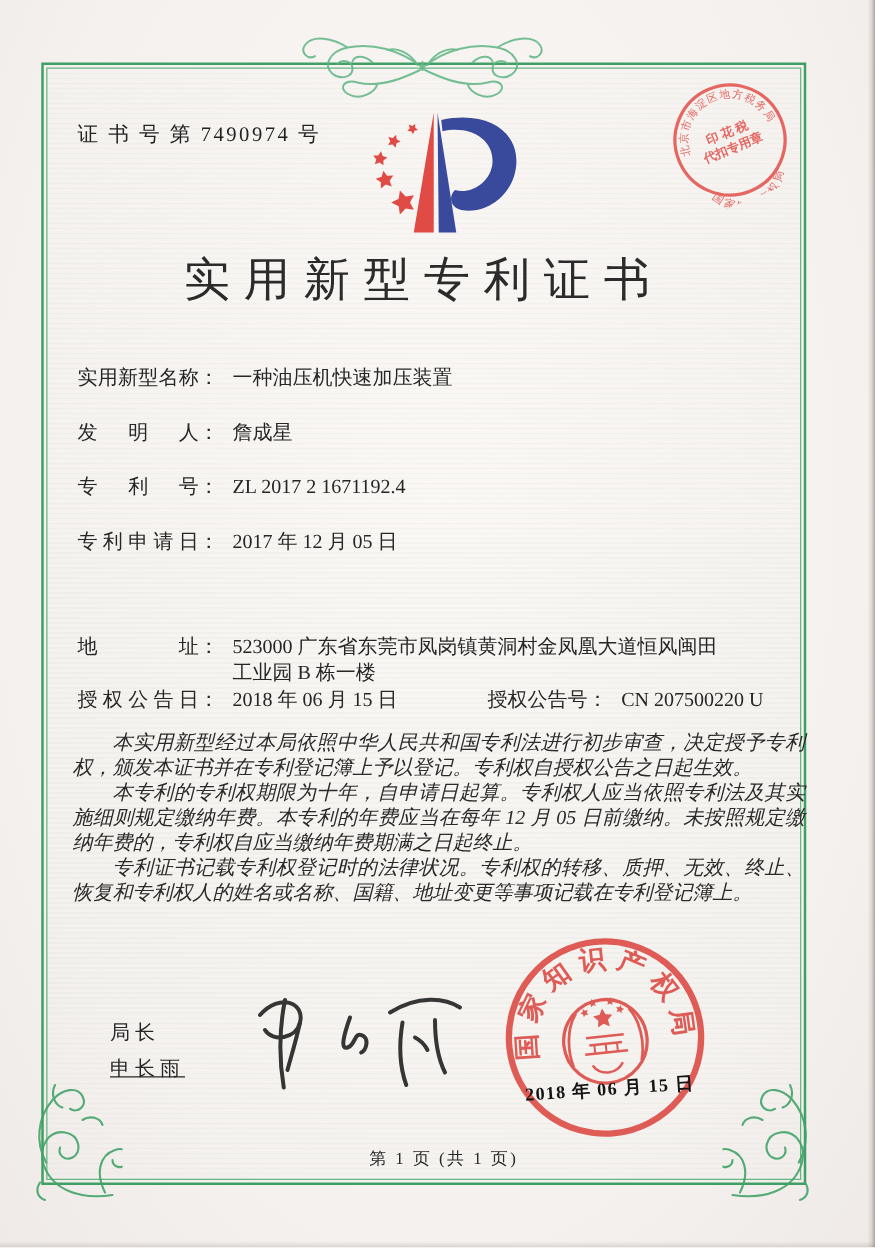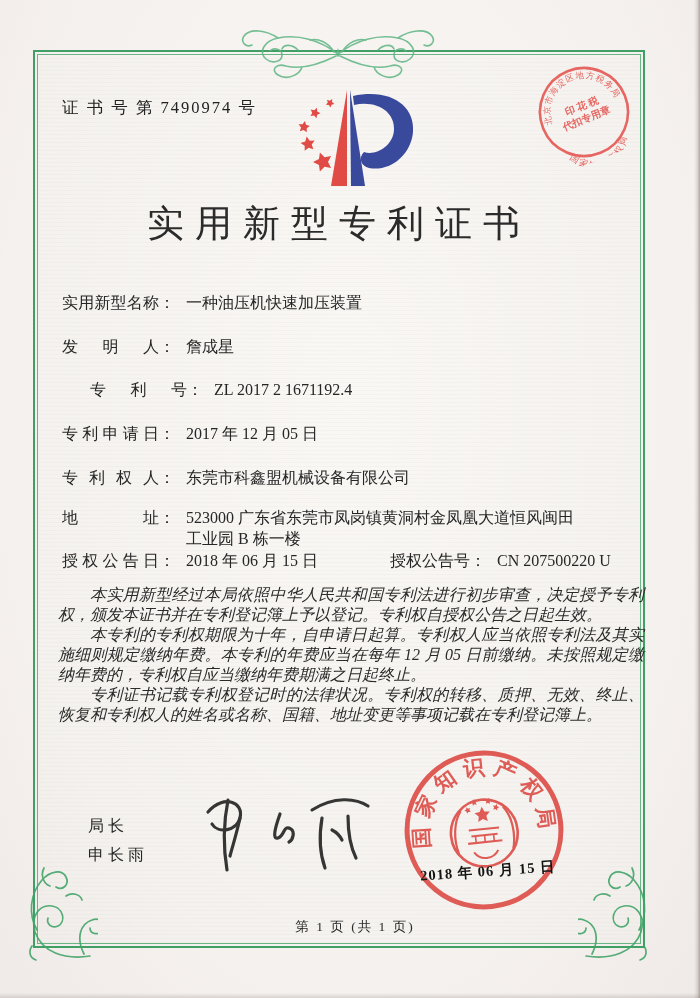--- a/index.html
+++ b/index.html
@@ -31,32 +31,32 @@
 
   .logo { position:absolute; left:281px; top:88px; width:160px; height:110px; }
 
   .title { position:absolute; left:33px; top:199px; width:612px; text-align:center;
            font-size:37px; font-weight:normal; letter-spacing:11px; color:#2b2b2b; }
 
   .field-row { position:absolute; left:62px; width:560px; font-size:16px; line-height:21px; white-space:nowrap; }
   .f-label { display:inline-block; width:97px; text-align:justify; text-align-last:justify; vertical-align:top; }
   .f-colon { display:inline-block; vertical-align:top; }
   .f-value { display:inline-block; margin-left:11px; vertical-align:top; white-space:pre-line; }
-  .row-1 { top:292px; } .row-2 { top:336px; } .row-3 { top:379px;margin-left:28px; }
+  .row-1 { top:292px; } .row-2 { top:336px; } .row-3 { top:379px; }
   .row-4 { top:423px; } .row-5 { top:467px; } .row-6 { top:507px; }
   .row-7 { top:550px; }
   .grant-right { position:absolute; left:328px; top:0; white-space:nowrap; }
   .grant-right .f-label { width:80px; }
 
   .paras { position:absolute; left:58px; top:585px; width:586px;
            font-size:16px; line-height:20px; text-align:justify; color:#2a2a2a;font-style:italic; }
   .paras p { text-indent:2em; }
 
   .signoff-role { position:absolute; left:88px; top:816px; font-size:16px; letter-spacing:4px; }
-  .signoff-name { position:absolute; left:88px; top:845px; font-size:16px; letter-spacing:4px; }
+  .signoff-name { position:absolute; left:88px; top:845px; font-size:16px; letter-spacing:4px;text-decoration:underline; }
   .signature { position:absolute; left:192px; top:786px; width:185px; height:96px; }
 
   .seal { position:absolute; left:398px; top:744px; width:172px; height:172px; transform:rotate(-6deg); opacity:.92; }
   .seal-date { position:absolute; left:420px; top:862px; width:132px; text-align:center;
                font-size:14.5px; font-weight:bold; color:#141414; transform:rotate(-4deg);
                letter-spacing:1px; z-index:5; white-space:nowrap; }
 
   .tax-stamp { position:absolute; left:534px; top:62px; width:100px; height:100px;
                transform:rotate(-22deg); opacity:.88; }
 
@@ -135,23 +135,20 @@
     <span class="f-label">发明人</span><span class="f-colon">：</span><span class="f-value">詹成星</span>
   </div>
   <div class="field-row row-1">
     <span class="f-label">实用新型名称</span><span class="f-colon">：</span><span class="f-value">一种油压机快速加压装置</span>
   </div>
   <div class="field-row row-3">
     <span class="f-label">专利号</span><span class="f-colon">：</span><span class="f-value">ZL 2017 2 1671192.4</span>
   </div>
   <div class="field-row row-4">
     <span class="f-label">专利申请日</span><span class="f-colon">：</span><span class="f-value">2017 年 12 月 05 日</span>
-  </div>
-  <div class="field-row row-5">
-    <span class="f-label">专利权人</span><span class="f-colon">：</span><span class="f-value">东莞市科鑫盟机械设备有限公司</span>
   </div>
   <div class="field-row row-6">
     <span class="f-label">地址</span><span class="f-colon">：</span><span class="f-value">523000 广东省东莞市凤岗镇黄洞村金凤凰大道恒风闽田
 工业园 B 栋一楼</span>
   </div>
   <div class="field-row row-7">
     <span class="f-label">授权公告日</span><span class="f-colon">：</span><span class="f-value">2018 年 06 月 15 日</span>
     <span class="grant-right">
       <span class="f-label">授权公告号</span><span class="f-colon">：</span><span class="f-value">CN 207500220 U</span>
     </span>

